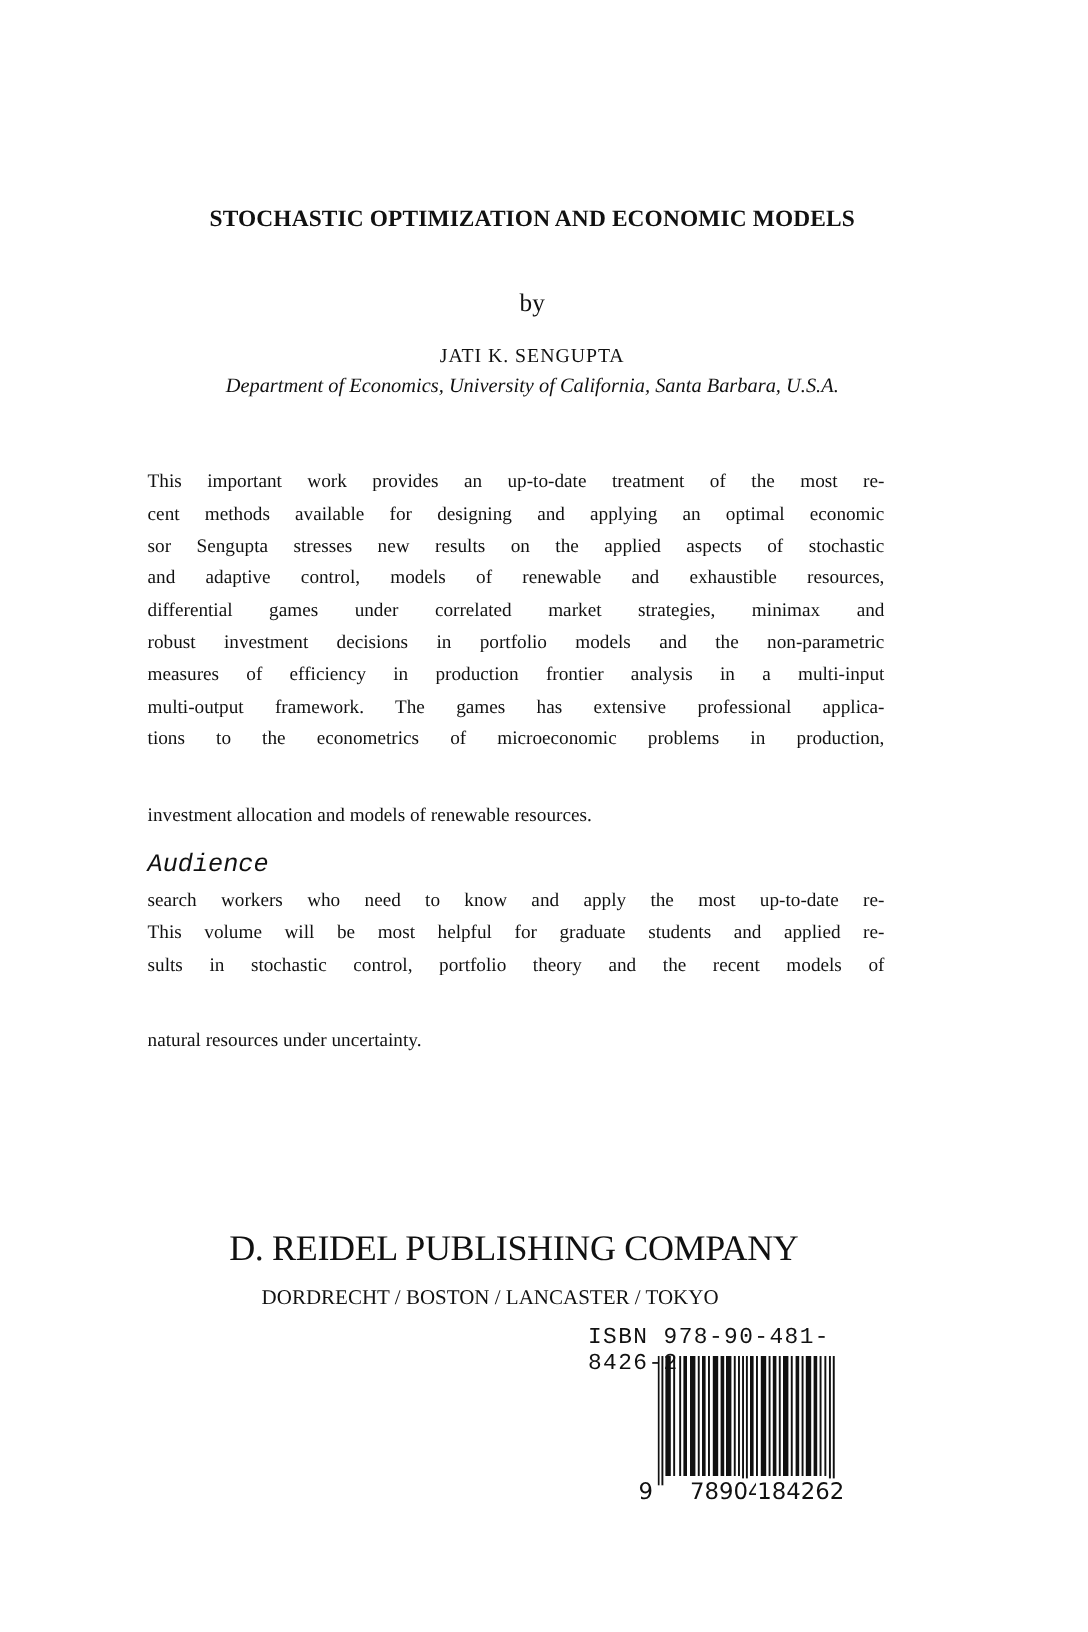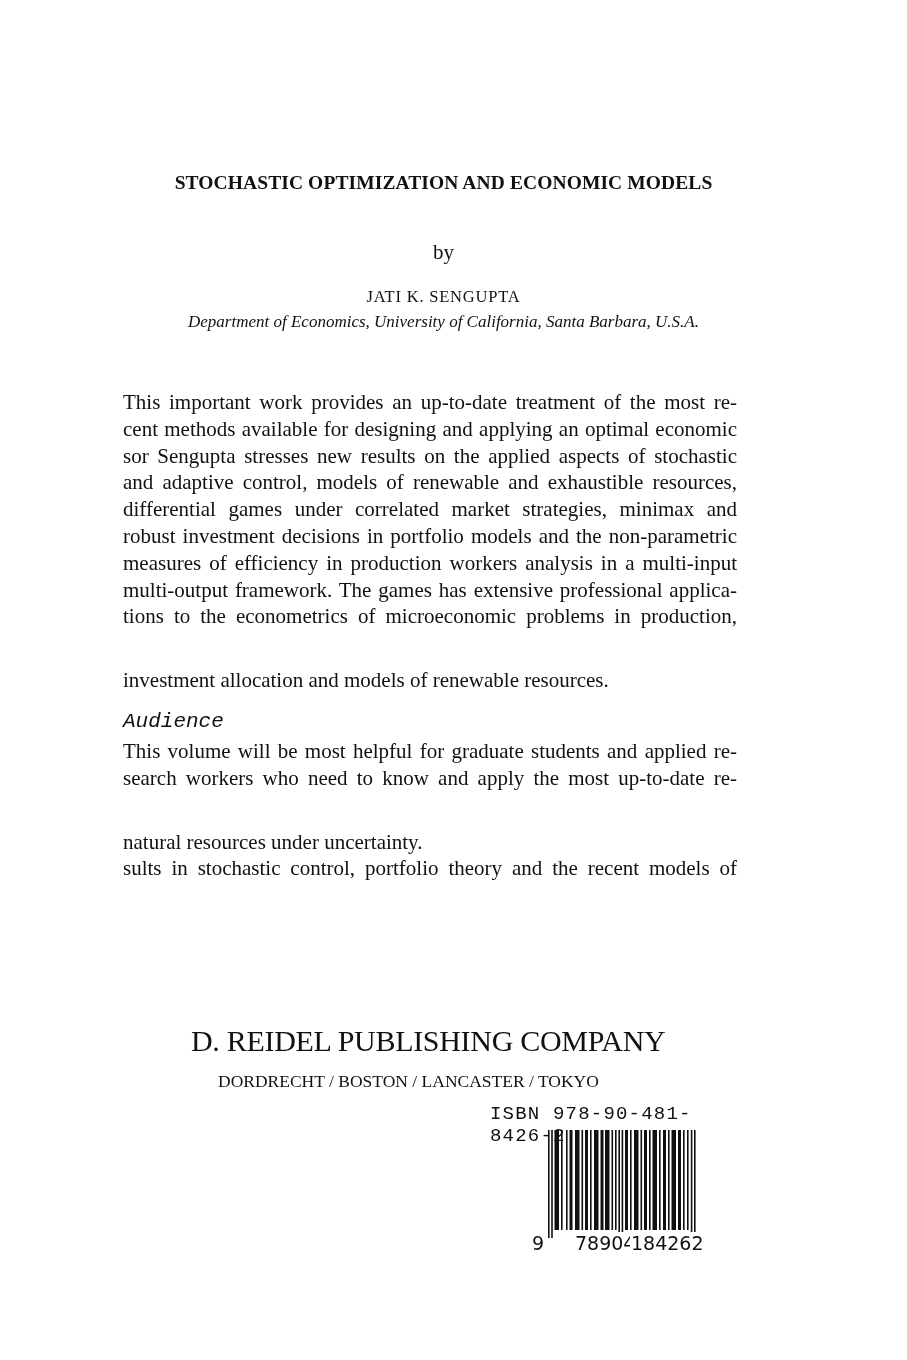--- a/index.html
+++ b/index.html
@@ -53,21 +53,21 @@
       top: 312px;
       text-align: center;
       font-style: italic;
       font-size: 17px;
       margin-left: -10px;
     }
     .body-text {
       position: absolute;
       left: 123px;
       width: 614px;
-      font-size: 21px;
+      font-size: 16px;
       line-height: 26.8px;
       text-align: justify;
     }
     .body-text .line {
       display: block;
       text-align: justify;
       text-align-last: justify;
       white-space: nowrap;
       height: 26.8px;
     }
@@ -138,32 +138,32 @@
   <div class="author">JATI K. SENGUPTA</div>
   <div class="affiliation">Department of Economics, University of California, Santa Barbara, U.S.A.</div>
 
   <div class="body-text description">
     <span class="line">This important work provides an up-to-date treatment of the most re-</span>
     <span class="line">cent methods available for designing and applying an optimal economic</span>
     <span class="line">sor Sengupta stresses new results on the applied aspects of stochastic</span>
     <span class="line">and adaptive control, models of renewable and exhaustible resources,</span>
     <span class="line">differential games under correlated market strategies, minimax and</span>
     <span class="line">robust investment decisions in portfolio models and the non-parametric</span>
-    <span class="line">measures of efficiency in production workers analysis in a multi-input</span>
+    <span class="line">measures of efficiency in production frontier analysis in a multi-input</span>
     <span class="line">multi-output framework. The games has extensive professional applica-</span>
     <span class="line">tions to the econometrics of microeconomic problems in production,</span>
     <span class="line last">investment allocation and models of renewable resources.</span>
   </div>
 
   <div class="audience-heading">Audience</div>
   <div class="body-text audience-text">
+    <span class="line">search workers who need to know and apply the most up-to-date re-</span>
     <span class="line">This volume will be most helpful for graduate students and applied re-</span>
-    <span class="line">search workers who need to know and apply the most up-to-date re-</span>
+    <span class="line">sults in stochastic control, portfolio theory and the recent models of</span>
     <span class="line last">natural resources under uncertainty.</span>
-    <span class="line">sults in stochastic control, portfolio theory and the recent models of</span>
   </div>
 
   <div class="publisher">D. REIDEL PUBLISHING COMPANY</div>
   <div class="cities">DORDRECHT / BOSTON / LANCASTER / TOKYO</div>
 
   <div class="isbn-text">ISBN 978-90-481-8426-2</div>
 
   <div class="barcode">
     <svg width="148" height="108" viewBox="0 0 148 108" xmlns="http://www.w3.org/2000/svg">
       <g fill="#111111">

